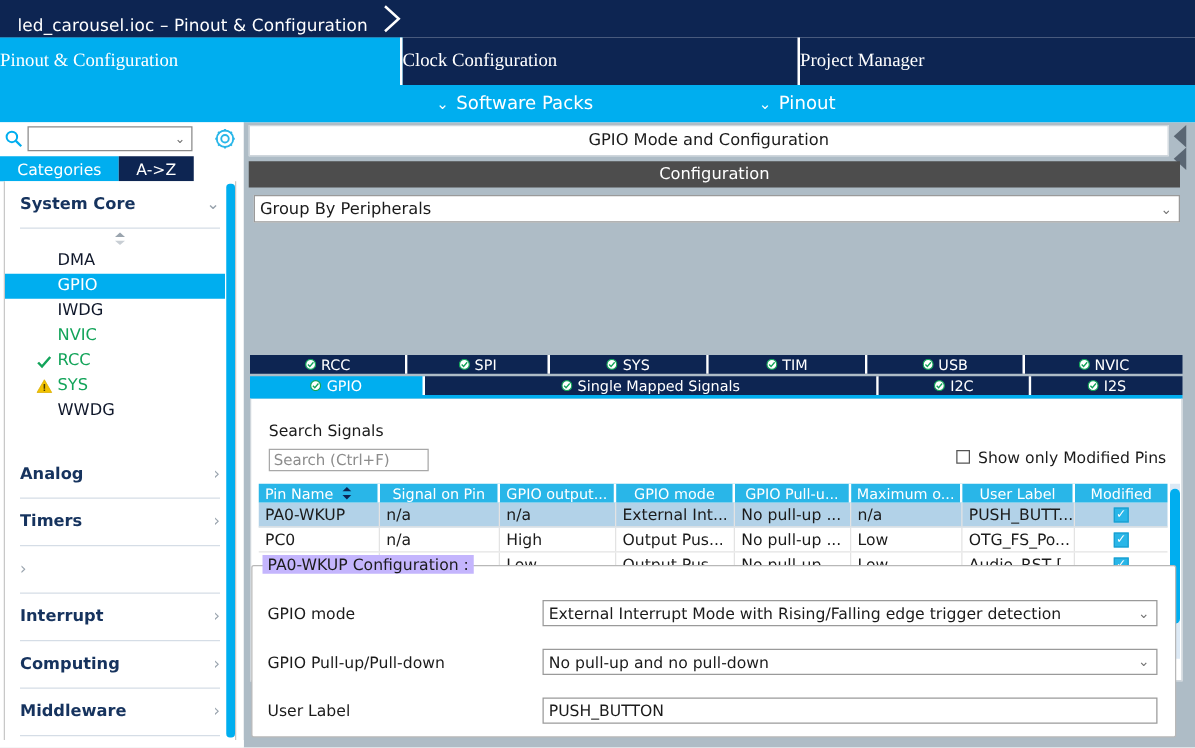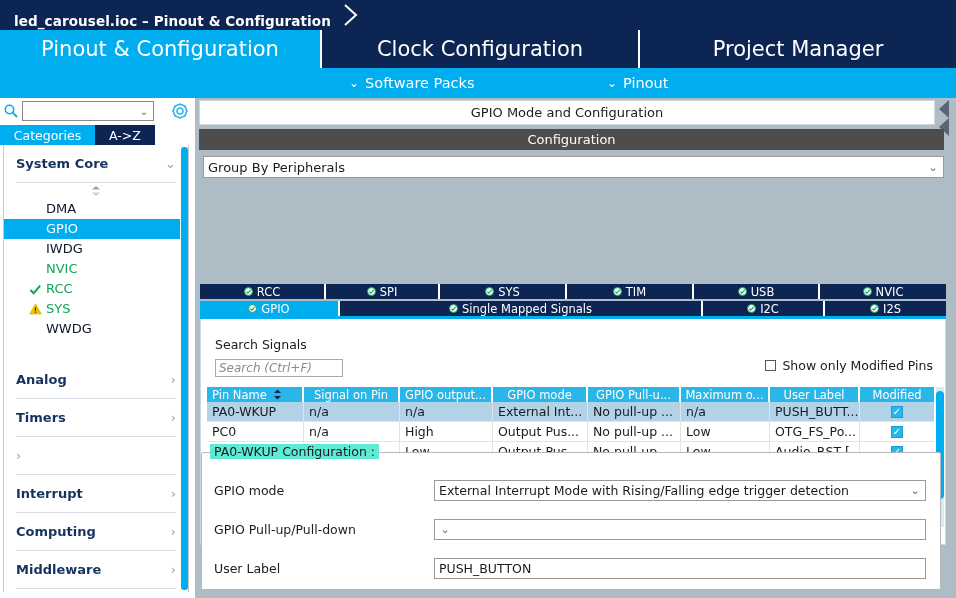--- a/index.html
+++ b/index.html
@@ -14,39 +14,40 @@
   }
   #app { position: relative; width: 956px; height: 598px; overflow: hidden; }
 
   
   .titlebar {
     position: absolute; left: 0; top: 0; width: 956px; height: 30px;
     background: #0d2552;
     display: flex; align-items: center;
   }
   .titlebar .title {
-    color: #ffffff; font-weight: bold; font-size: 13.5px;
+    color: #ffffff; font-weight: normal; font-size: 13.5px;
     padding-left: 14px; letter-spacing: 0.1px; white-space: nowrap; margin-top: 12px;
   }
   .titlebar .chev {
     margin-left: 10px; width: 22px; height: 30px; position: relative;
   }
   .titlebar .chev svg { display:block; }
 
   
   .tabbar {
     position: absolute; left: 0; top: 30px; width: 956px; height: 38px;
     background: #0d2552;
     display: flex;
   }
   .tab {
-    height: 38px; display: flex; align-items: center; justify-content: center;
-    color: #ffffff; font-size: 21px; font-weight: normal;
+    height: 38px; display: flex; align-items: center; justify-content: flex-start;
+    color: #ffffff; font-size: 15px; font-weight: normal;
     border-right: 2px solid #ffffff;
     white-space: nowrap;
+    font-family: Liberation Serif, serif;
   }
   .tab.w1 { width: 322px; }
   .tab.w2 { width: 318px; }
   .tab.w3 { width: 316px; border-right: none; }
   .tab.active { background: #00aeef; color: #ffffff; }
 
   
   .subbar {
     position: absolute; left: 0; top: 68px; width: 956px; height: 30px;
     background: #00aeef;
@@ -176,21 +177,21 @@
   .panelwhite {
     position: absolute; left: 5px; top: 221px; width: 746px; height: 226px;
     background: #ffffff; border: 1px solid #cfd6dc; border-top: none;
   }
   .srch-label {
     position: absolute; left: 14px; top: 18px; font-size: 12.5px; color: #1b1b1b;
   }
   .srch-input {
     position: absolute; left: 14px; top: 40px; width: 128px; height: 18px;
     border: 1px solid #a8a8a8; background: #ffffff;
-    font-size: 12px; color: #8c8c8c; font-style: italic;
+    font-size: 12px; color: #8c8c8c; 
     display: flex; align-items: center; padding-left: 3px;
   }
   .showmod {
     position: absolute; right: 12px; top: 39px; display: flex; align-items: center;
     font-size: 12.5px; color: #1b1b1b;
   }
   .showmod .box {
     width: 11px; height: 11px; border: 1px solid #555; background: #fff;
     margin-right: 6px;
   }
@@ -227,21 +228,21 @@
     position: absolute; left: 0; top: 4px; width: 8px; height: 108px;
     background: #00aeef; border-radius: 4px;
   }
 
   
   .cfgbox {
     position: absolute; left: 201px; top: 452px; width: 740px; height: 138px;
     border: 1px solid #b8b8b8; background: #ffffff; border-radius: 2px;
   }
   .cfgbox .legend {
-    position: absolute; left: 8px; top: -9px; background: #5eead4;
+    position: absolute; left: 8px; top: -9px; background: #c4b5fd;
     padding: 0 4px; font-size: 12.5px; color: #1b1b1b; white-space: nowrap;
   }
   .cfgrow {
     position: absolute; left: 0; width: 740px; height: 22px;
     display: flex; align-items: center;
   }
   .cfgrow .lbl {
     width: 232px; padding-left: 12px; font-size: 12.5px; color: #1b1b1b;
     white-space: nowrap;
   }
@@ -680,20 +681,21 @@
       <div class="lbl">GPIO mode</div>
       <div class="cfgfield">
         <span class="val">External Interrupt Mode with Rising/Falling edge trigger detection</span>
         <span class="dd">⌄</span>
       </div>
     </div>
 
     <div class="cfgrow" style="top:65px">
       <div class="lbl">GPIO Pull-up/Pull-down</div>
       <div class="cfgfield">
+        <span class="val">No pull-up and no pull-down</span>
         <span class="dd">⌄</span>
       </div>
     </div>
 
     <div class="cfgrow" style="top:104px">
       <div class="lbl">User Label</div>
       <div class="cfgfield">
         <span class="val">PUSH_BUTTON</span>
       </div>
     </div>

